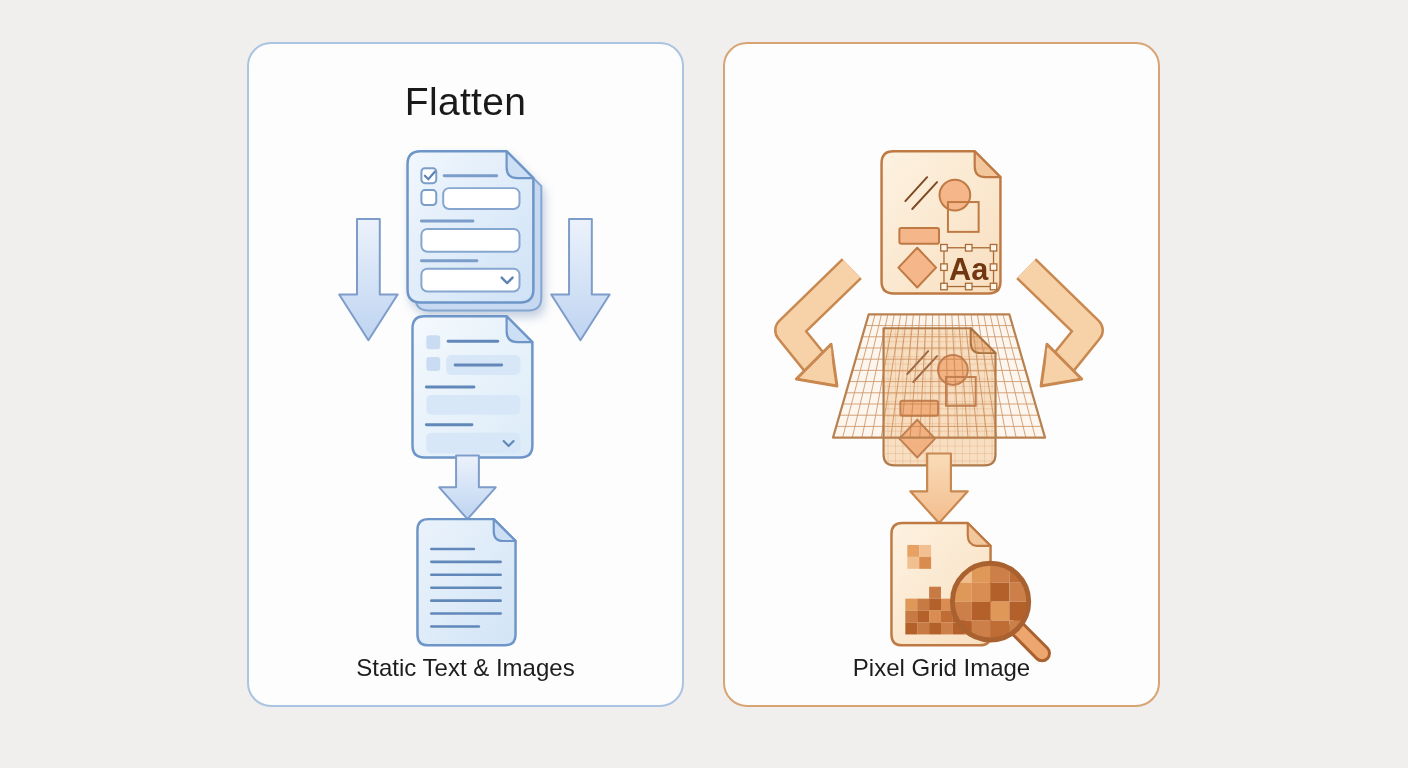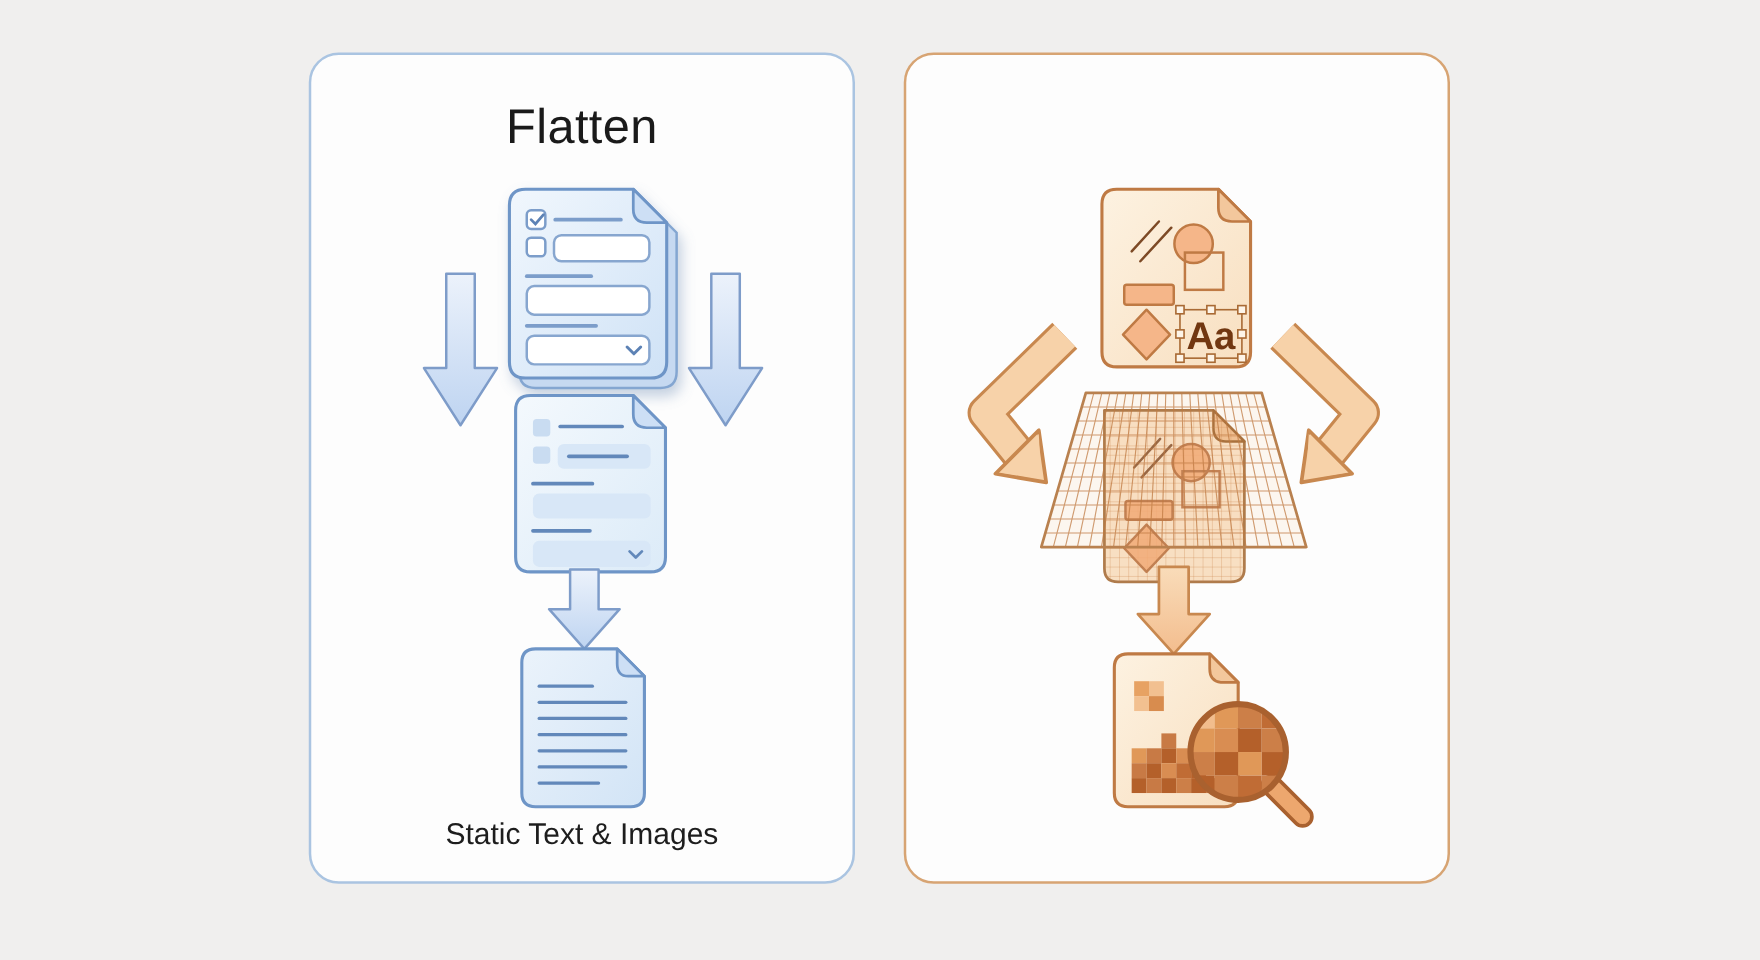--- a/index.html
+++ b/index.html
@@ -279,15 +279,16 @@
               <rect x="287" y="561" width="19" height="19" fill="#b4602a"></rect>
             <rect x="230" y="580" width="19" height="19" fill="#b4602a"></rect>
               <rect x="249" y="580" width="19" height="19" fill="#cc7f48"></rect>
               <rect x="268" y="580" width="19" height="19" fill="#c06c35"></rect>
               <rect x="287" y="580" width="19" height="19" fill="#cc7f48"></rect>
           </g>
           <circle cx="268" cy="561" r="38.5" fill="none" stroke="#a9612f" stroke-width="5"></circle>
         </g>
       </g>
     </svg>
+    <div class="caption">Pixel Grid Image</div>
   </section>
 
 </div>
 
 </body></html>

